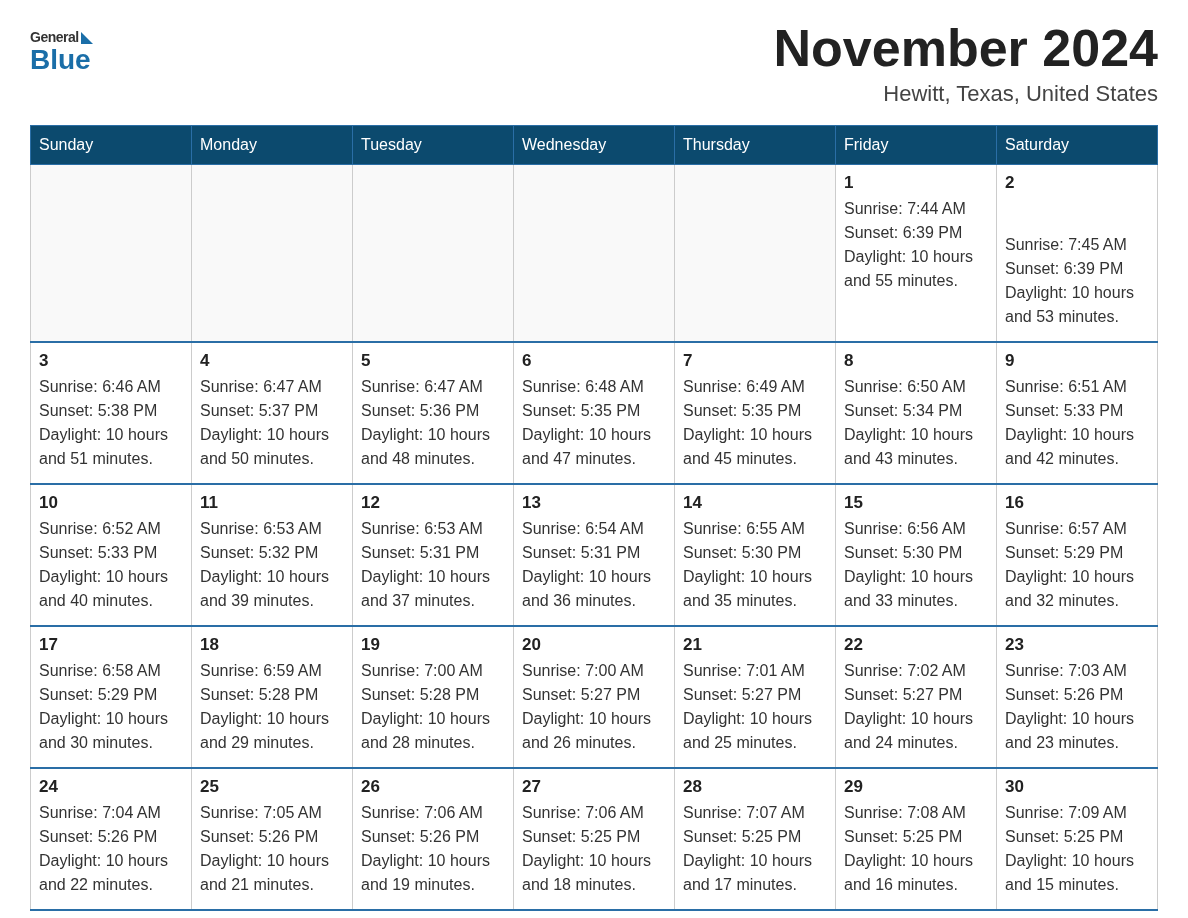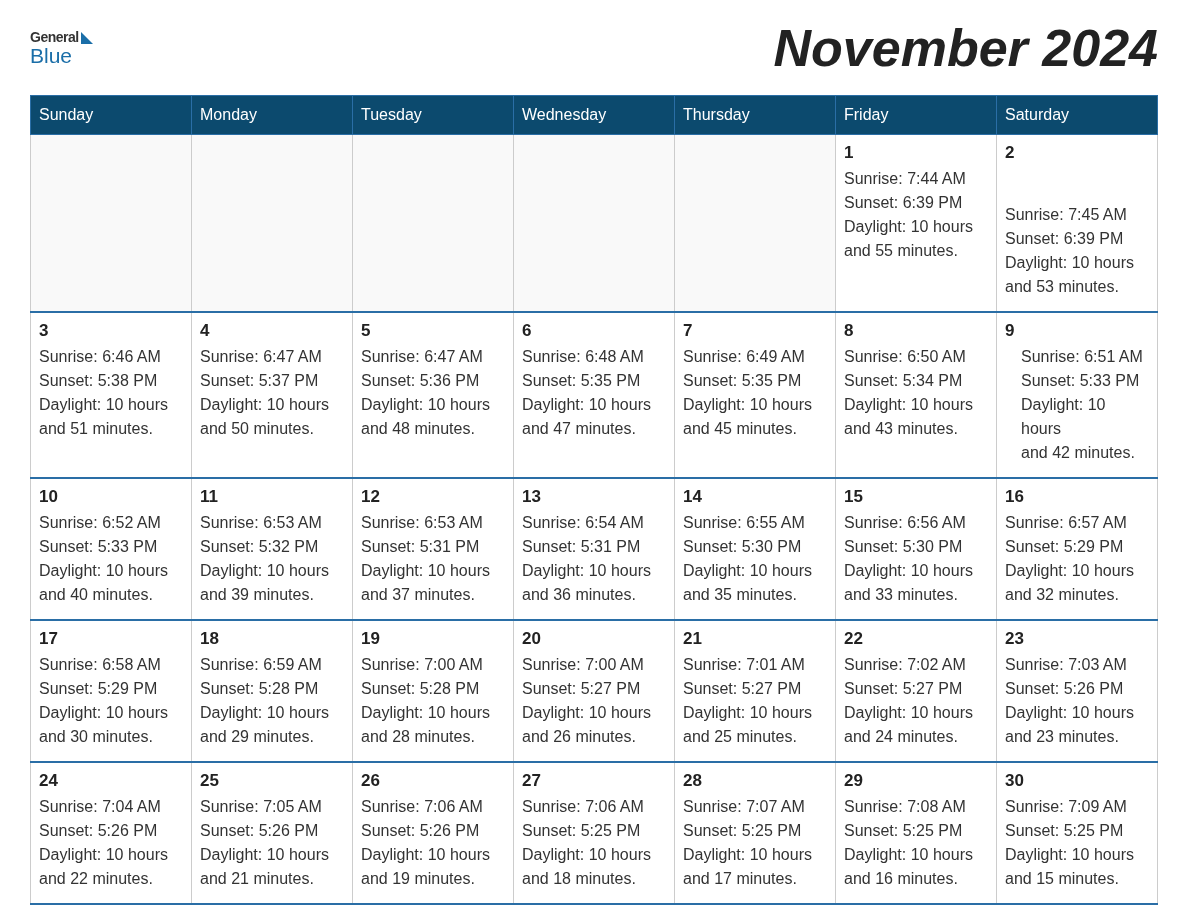--- a/index.html
+++ b/index.html
@@ -33,29 +33,28 @@
       width: 0;
       height: 0;
       border-left: 12px solid #1a6ea8;
       border-top: 12px solid transparent;
       border-bottom: 0px solid transparent;
       display: inline-block;
       margin-left: 2px;
       margin-bottom: -2px;
     }
     .logo-text-blue {
-      font-size: 21px;
-      font-weight: normal;
+      font-size: 28px;
+      font-weight: bold;
       color: #1a6ea8;
       display: block;
       margin-top: -2px;
     }
     .title-block {
       text-align: right;
-      font-style: italic;
     }
     .main-title {
       font-size: 52px;
       font-weight: bold;
       color: #222;
       line-height: 1.1;
     }
     .subtitle {
       font-size: 22px;
       color: #444;
@@ -108,20 +107,21 @@
 
 <div class="header">
   <div class="logo">
     <div>
       <span class="logo-text-general">General</span><span class="logo-arrow"></span>
       <span class="logo-text-blue">Blue</span>
     </div>
   </div>
   <div class="title-block">
     <div class="main-title">November 2024</div>
+    <div class="subtitle">Hewitt, Texas, United States</div>
   </div>
 </div>
 
 <table>
   <thead>
     <tr>
     <th>Sunday</th>
         <th>Monday</th>
         <th>Tuesday</th>
         <th>Wednesday</th>
@@ -190,21 +190,21 @@
         </td>
         <td>
           <div class="day-number">8</div>
           <div class="day-info" style="white-space: pre-line;">Sunrise: 6:50 AM
 Sunset: 5:34 PM
 Daylight: 10 hours
 and 43 minutes.</div>
         </td>
         <td>
           <div class="day-number">9</div>
-          <div class="day-info" style="white-space: pre-line; margin-left: 16px;">Sunrise: 6:51 AM
+          <div class="day-info" style="white-space: pre-line;">Sunrise: 6:51 AM
 Sunset: 5:33 PM
 Daylight: 10 hours
 and 42 minutes.</div>
         </td>
       </tr>
       <tr>
         <td>
           <div class="day-number">10</div>
           <div class="day-info" style="white-space: pre-line;">Sunrise: 6:52 AM
 Sunset: 5:33 PM

